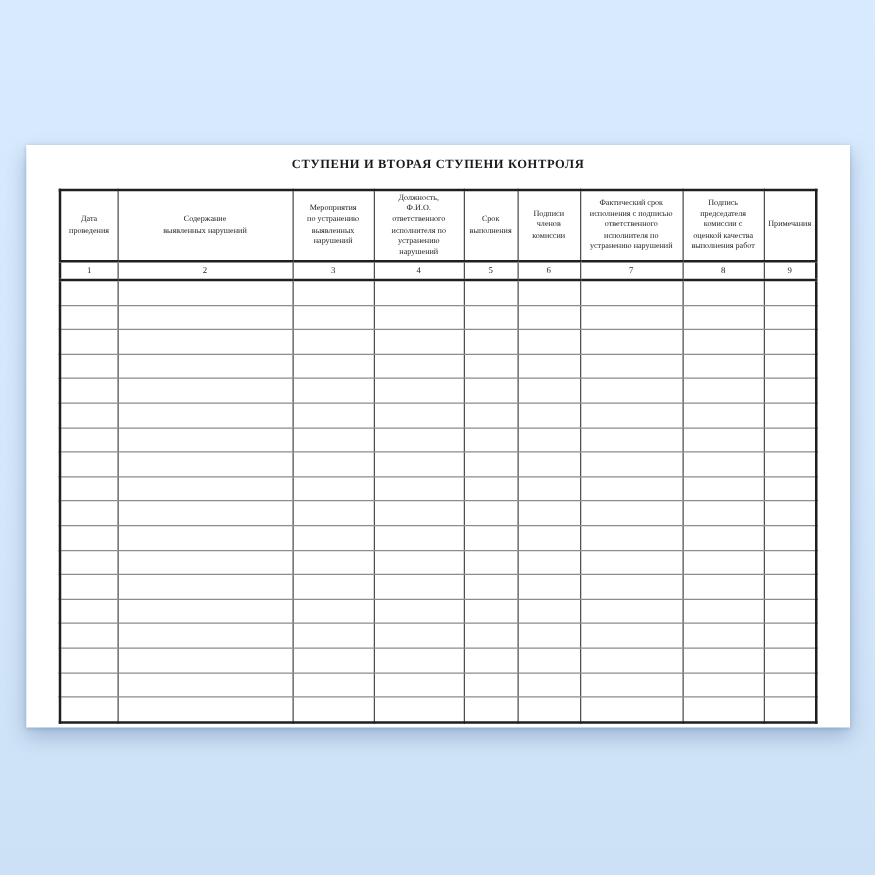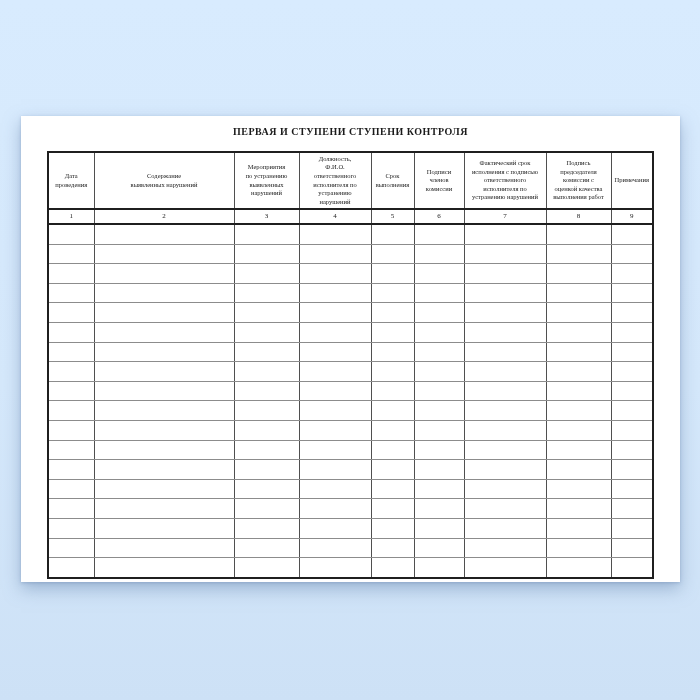--- a/index.html
+++ b/index.html
@@ -74,21 +74,21 @@
     border-left: 1px solid #4f4f4f;
     border-right: 1px solid #4f4f4f;
     border-top: 1px solid #8c8c8c;
     border-bottom: 1px solid #8c8c8c;
   }
 </style>
 </head>
 <body>
 
 <div class="page">
-  <div class="page-title">ПЕРВАЯ И СТУПЕНИ СТУПЕНИ КОНТРОЛЯ</div>
+  <div class="page-title">СТУПЕНИ И ВТОРАЯ СТУПЕНИ КОНТРОЛЯ</div>
 
   <table class="journal">
     <colgroup>
       <col style="width:46px">
         <col style="width:140px">
         <col style="width:65px">
       <col style="width:72px">
         <col style="width:43px">
         <col style="width:50px">
       <col style="width:82px">

